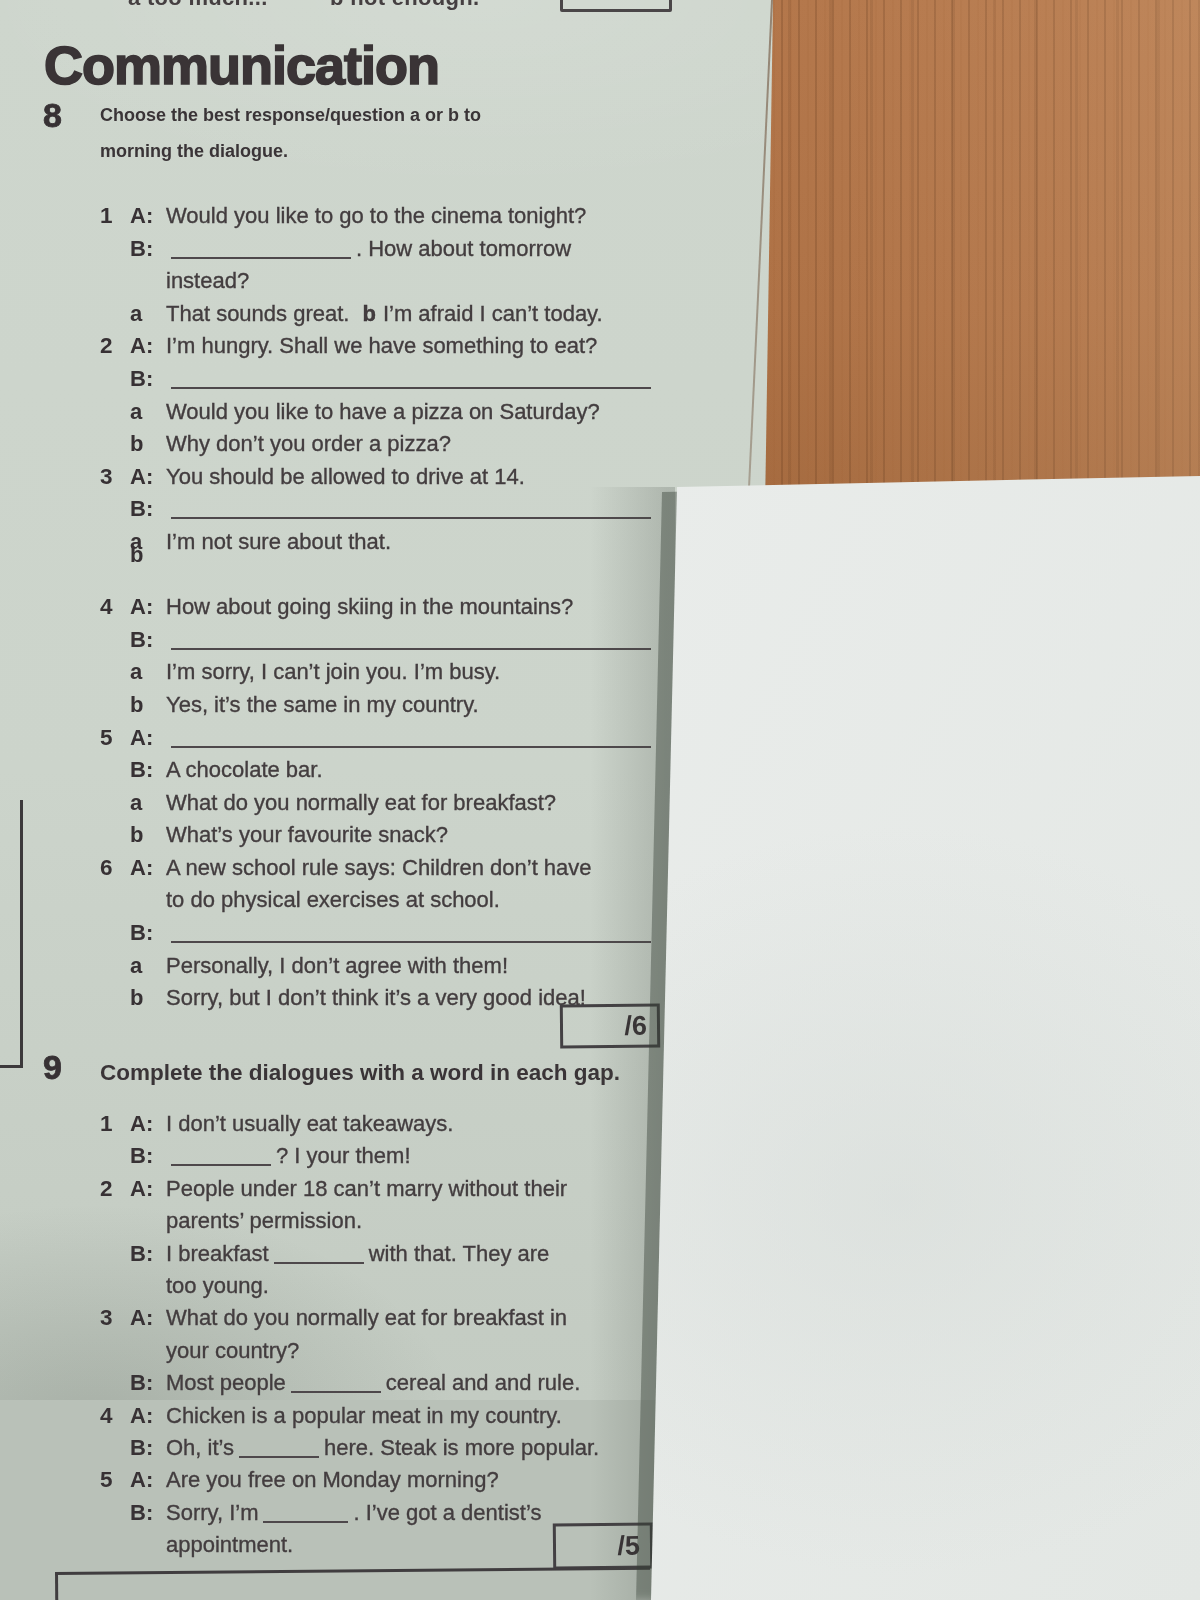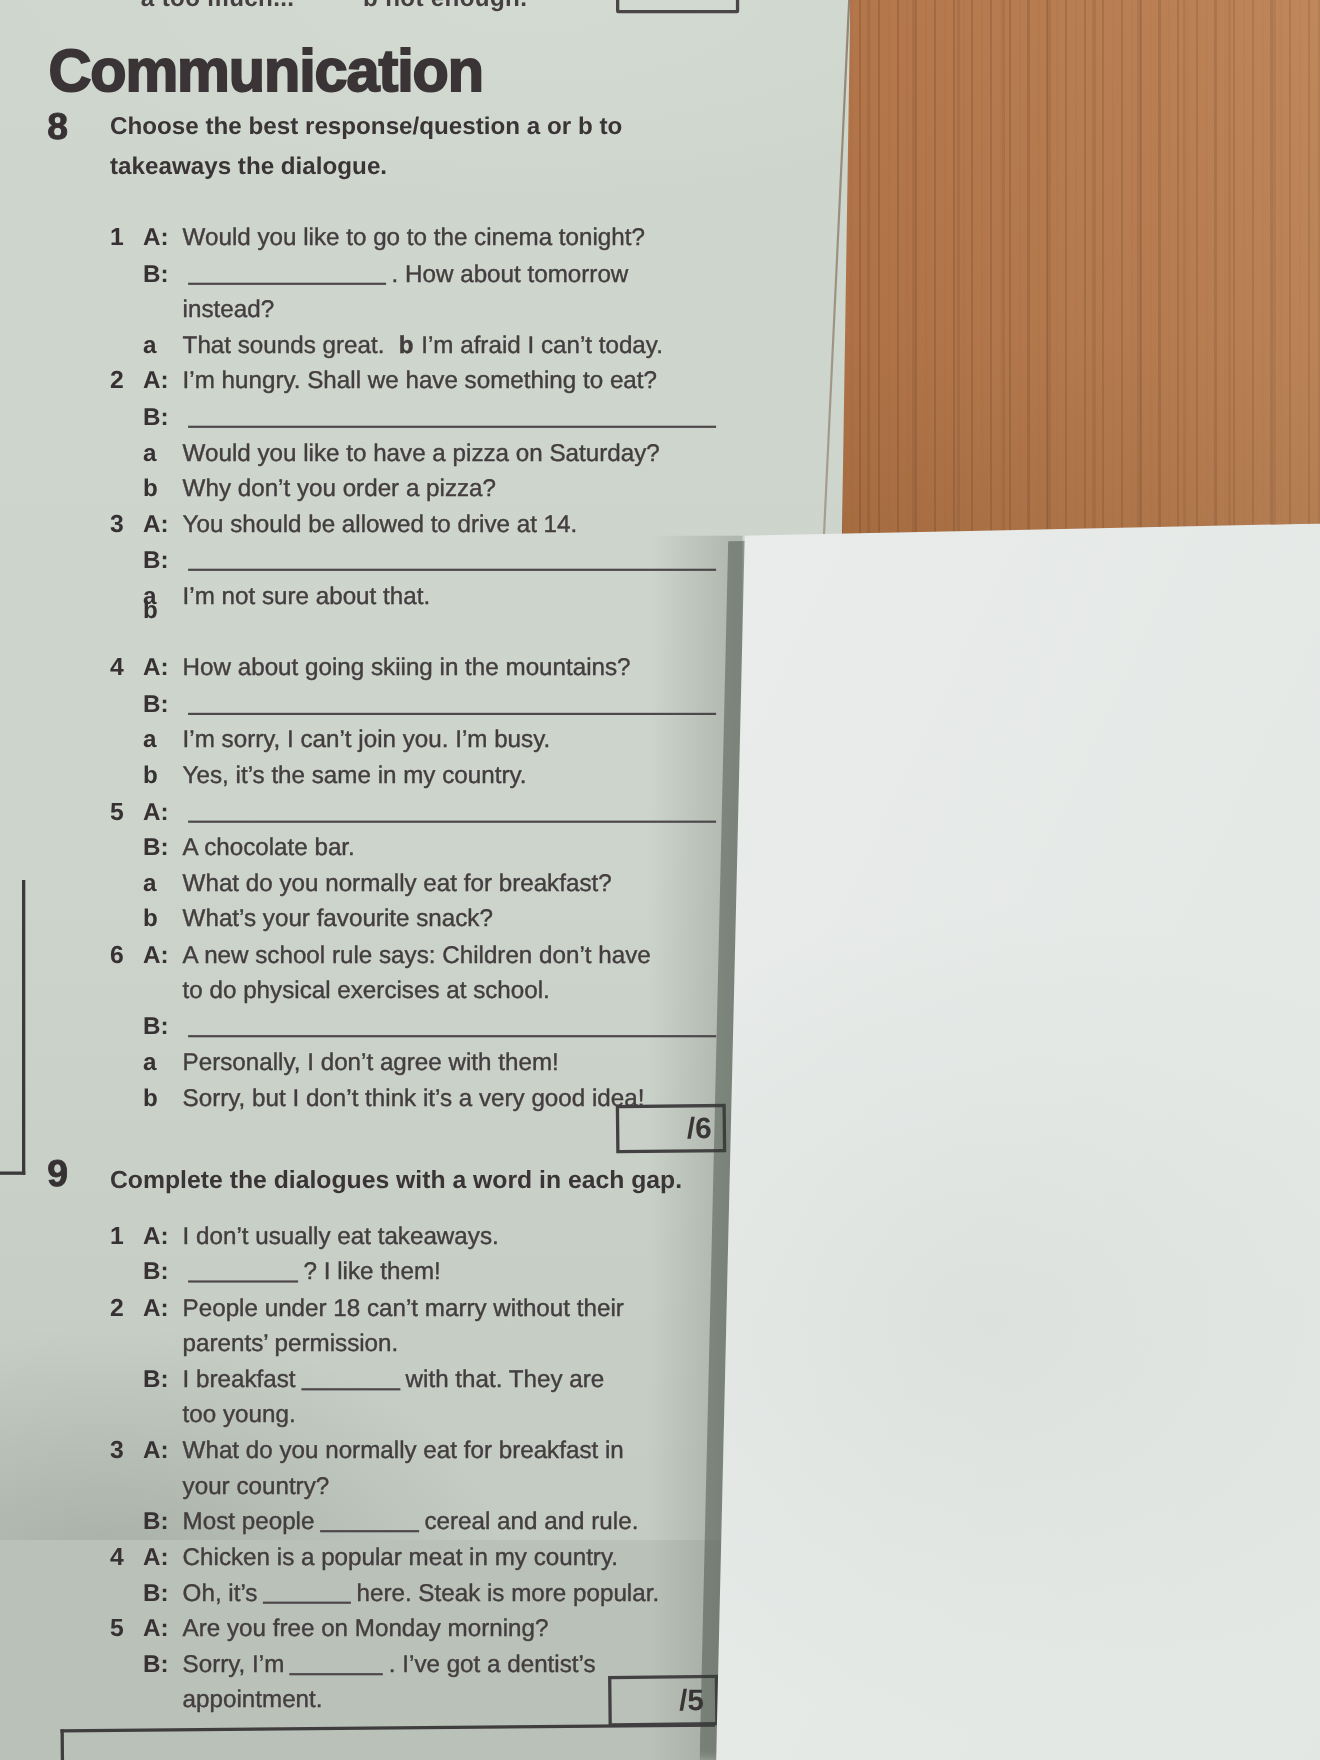--- a/index.html
+++ b/index.html
@@ -79,21 +79,21 @@
   }
   .ex-num{
     position:absolute;font-size:34px;font-weight:700;color:#373134;
     -webkit-text-stroke:0.8px #373134;
   }
   .ex8-num{left:43px;top:96px;}
   .ex9-num{left:43px;top:1048px;}
   .instr{
     position:absolute;left:100px;font-weight:700;color:#3a3437;line-height:36px;
   }
-  .ex8-instr{top:97px;font-size:22px;width:560px;}
+  .ex8-instr{top:97px;font-size:18px;width:560px;}
   .ex9-instr{top:1057px;font-size:22.5px;width:580px;line-height:32px;}
   
   .dlg{position:absolute;left:100px;width:565px;color:#433d3f;}
   .dlg8{top:180px;}
   .dlg9{top:1088px;}
   .dlg-row{display:grid;grid-template-columns:30px 36px auto;align-items:baseline;height:32.6px;line-height:32.6px;}
   .dlg9 .dlg-row{height:32.4px;line-height:32.4px;}
   .dlg-num{font-size:22.5px;font-weight:700;color:#373134;}
   .dlg-sp{font-size:22px;font-weight:700;color:#373134;}
   .dlg-txt{font-size:22px;font-weight:400;white-space:nowrap;margin-top:20px;-webkit-text-stroke:0.35px #433d3f;}
@@ -130,21 +130,21 @@
 
   <span class="top-frag" style="left:128px">a too much...</span>
   <span class="top-frag" style="left:330px">b not enough.</span>
   <div class="top-box-partial"></div>
 
   <div class="main-heading">Communication</div>
 
   <div class="ex-num ex8-num">8</div>
   <div class="instr ex8-instr">
     <span style="display:block">Choose the best response/question a or b to</span>
-    <span style="display:block">takeaways the dialogue.</span>
+    <span style="display:block">morning the dialogue.</span>
   </div>
   <div class="dlg dlg8">
       <div class="dlg-row">
         <span class="dlg-num">1</span>
         <span class="dlg-sp">A:</span>
         <span class="dlg-txt"><span>Would you like to go to the cinema tonight?</span></span>
       </div>
       <div class="dlg-row">
         <span class="dlg-num"></span>
         <span class="dlg-sp">B:</span>
@@ -273,21 +273,21 @@
   <div class="instr ex9-instr">Complete the dialogues with a word in each gap.</div>
   <div class="dlg dlg9">
       <div class="dlg-row">
         <span class="dlg-num">1</span>
         <span class="dlg-sp">A:</span>
         <span class="dlg-txt"><span>I don’t usually eat takeaways.</span></span>
       </div>
       <div class="dlg-row">
         <span class="dlg-num"></span>
         <span class="dlg-sp">B:</span>
-        <span class="dlg-txt"><span class="gap" style="width: 100px;"></span><span>? I like them!</span></span>
+        <span class="dlg-txt"><span class="gap" style="width: 100px;"></span><span>? I your them!</span></span>
       </div>
       <div class="dlg-row">
         <span class="dlg-num">2</span>
         <span class="dlg-sp">A:</span>
         <span class="dlg-txt"><span>People under 18 can’t marry without their</span></span>
       </div>
       <div class="dlg-row">
         <span class="dlg-num"></span>
         <span class="dlg-sp"></span>
         <span class="dlg-txt"><span>parents’ permission.</span></span>

